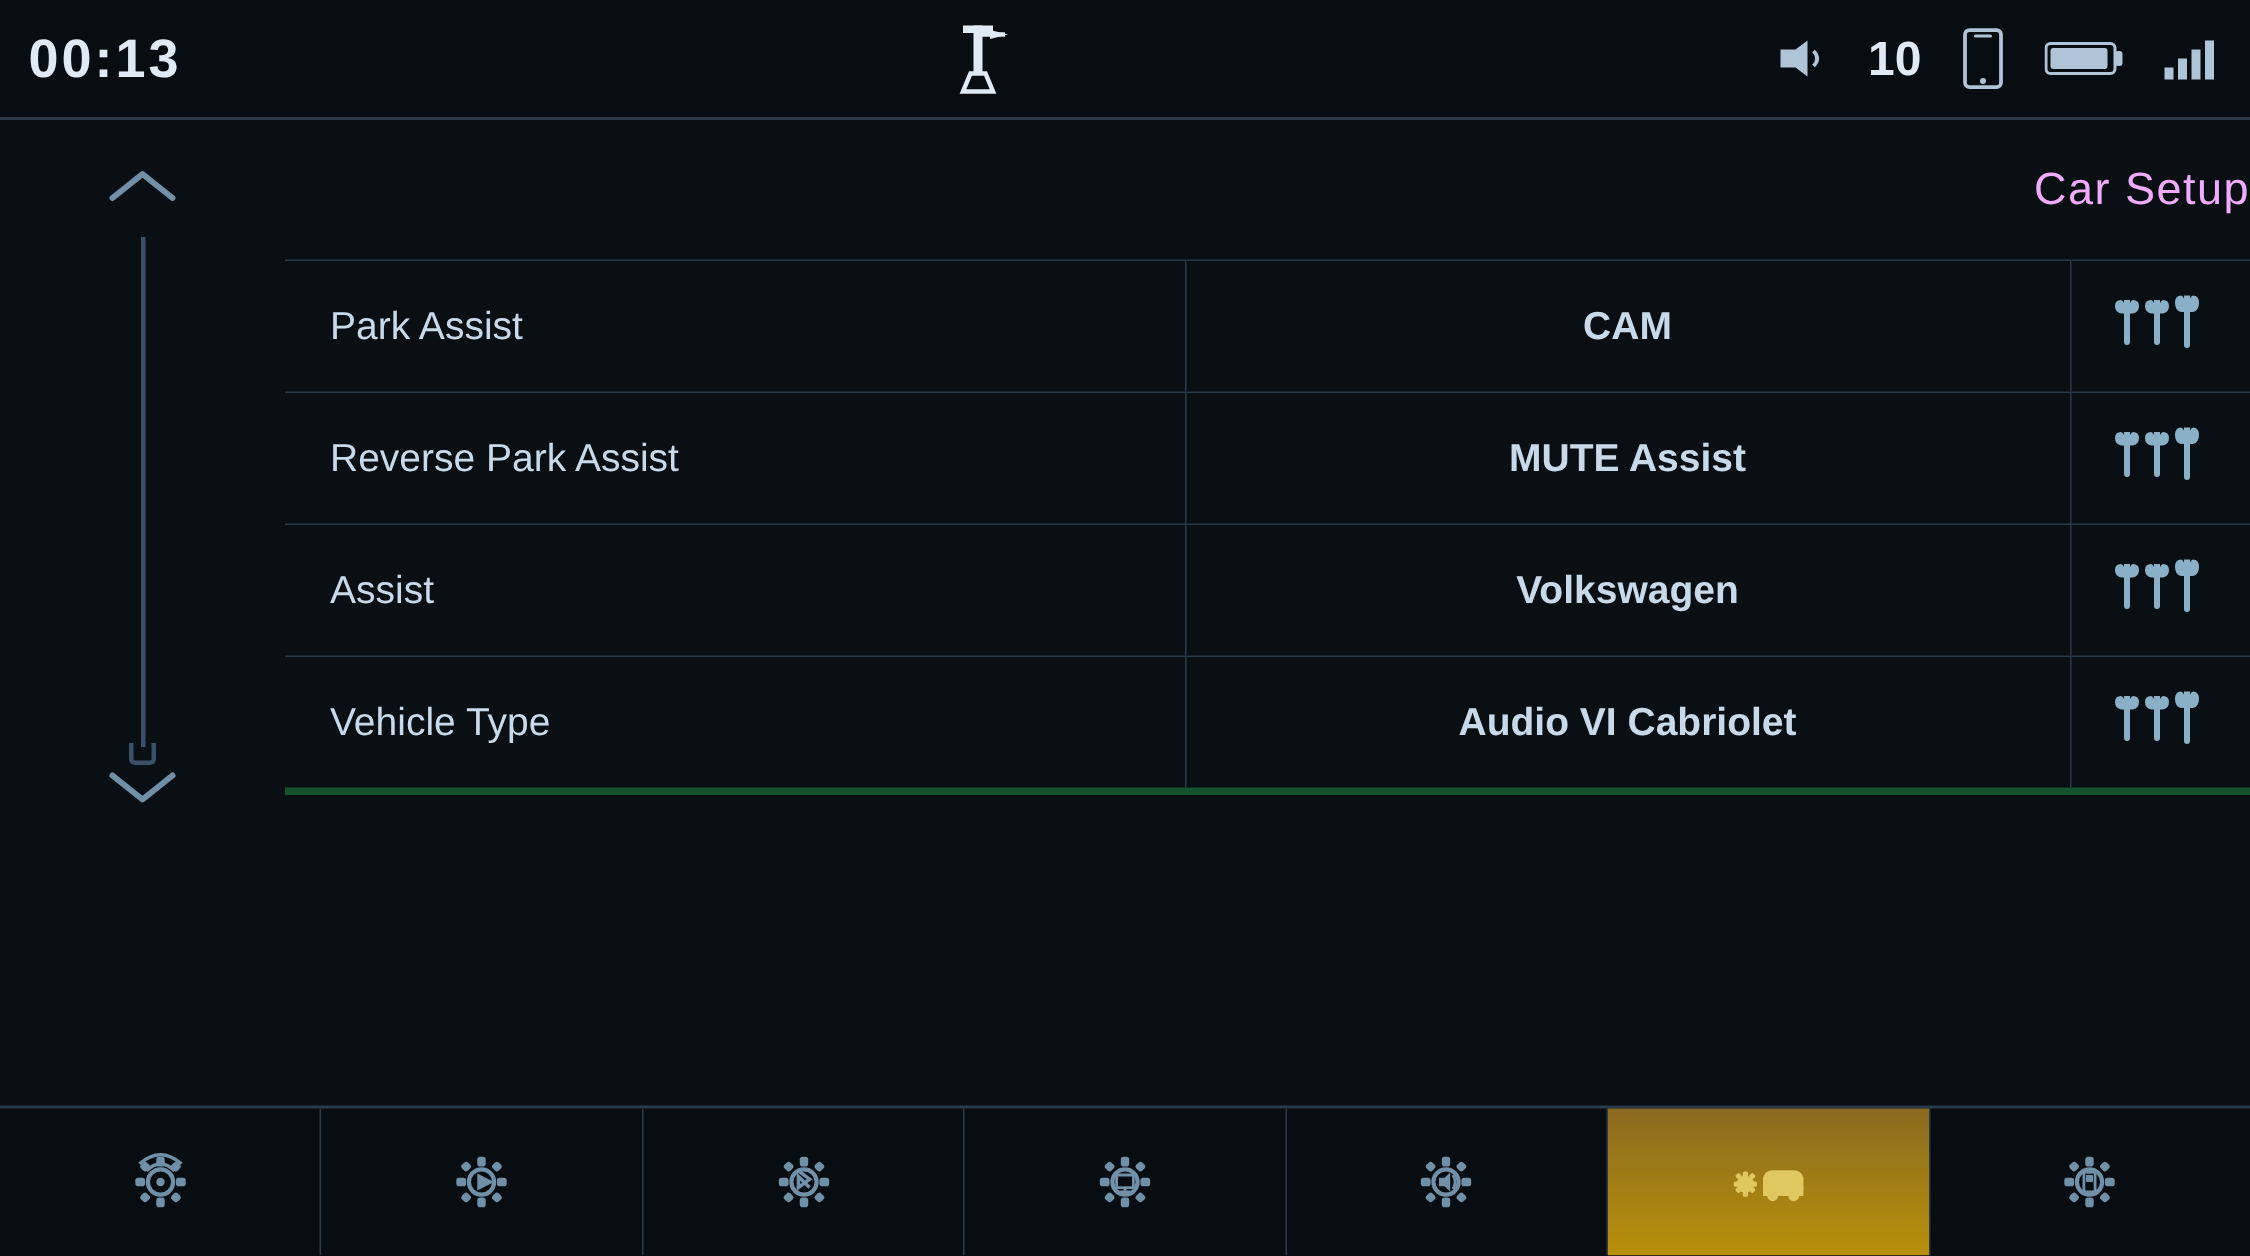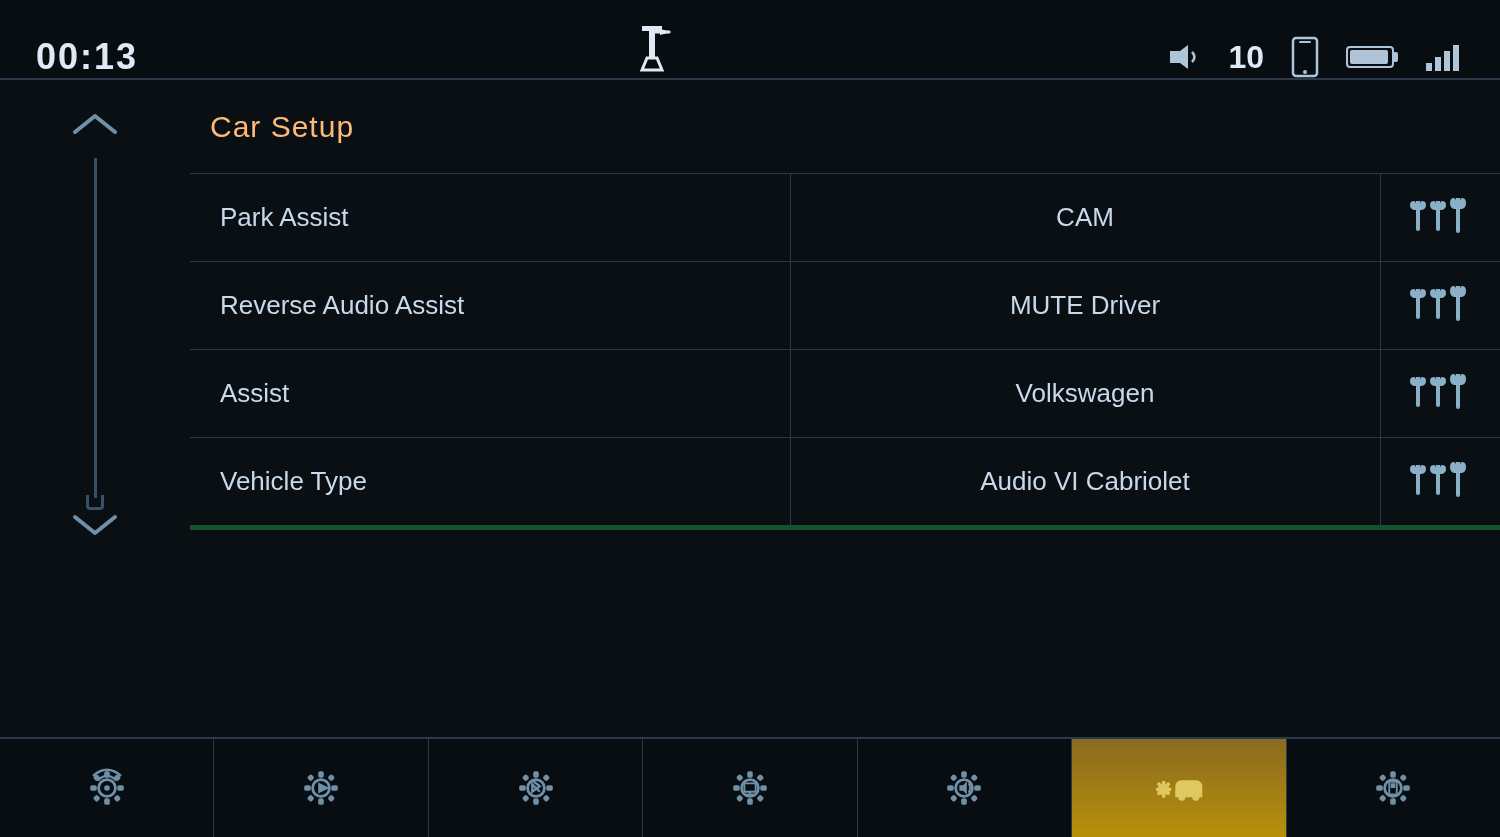--- a/index.html
+++ b/index.html
@@ -10,24 +10,24 @@
       background: #0a0f14;
       color: #d0dde8;
       font-family: 'Arial', sans-serif;
       overflow: hidden;
       position: relative;
     }
 
     
     .status-bar {
       display: flex;
-      align-items: flex-end;
+      align-items: center;
       justify-content: space-between;
       height: 80px;
-      padding: 0 36px;
+      padding: 0 19px;
       border-bottom: 2px solid #2a3a4a;
       background: #080d12;
     }
 
     .status-time {
       font-size: 36px;
       font-weight: bold;
       color: #e0eaf4;
       letter-spacing: 2px;
     }
@@ -102,24 +102,25 @@
 
     
     .table-area {
       flex: 1;
       padding: 30px 0 0 0;
     }
 
     .page-title {
       font-size: 30px;
       font-weight: 300;
-      color: #fdba74;
+      color: #f0abfc;
       padding-left: 20px;
       margin-bottom: 15px;
       letter-spacing: 1px;
+      text-align: right;
     }
 
     .settings-table {
       width: 100%;
       border-collapse: collapse;
       margin-top: 29px;
     }
 
     .settings-table tr {
       border-top: 1px solid #2a3a4a;
@@ -135,21 +136,21 @@
       padding: 28px 30px;
       font-size: 26px;
       font-weight: 300;
       color: #c8daea;
       border-right: 1px solid #2a3a4a;
     }
 
     .col-value {
       padding: 28px 40px;
       font-size: 26px;
-      font-weight: 400;
+      font-weight: 700;
       color: #c8daea;
       border-right: 1px solid #2a3a4a;
       text-align: center;
     }
 
     .col-action {
       width: 120px;
       padding: 20px 20px;
       text-align: center;
       cursor: pointer;
@@ -285,22 +286,22 @@
 
         <path d="M26,4 Q22,4 22,8 Q22,12 26,13 L28,13 L28,32 Q28,34 30,34 Q32,34 32,32 L32,13 L34,13 Q38,12 38,8 Q38,4 34,4 Q33,4 32,6 L28,6 Q27,4 26,4 Z" fill="#8ab0c8"></path>
         <rect x="28" y="4" width="4" height="4" fill="#8ab0c8"></rect>
 
         <path d="M46,1 Q42,1 42,6 Q42,11 46,12 L48,12 L48,34 Q48,36 50,36 Q52,36 52,34 L52,12 L54,12 Q58,11 58,6 Q58,1 54,1 Q53,1 52,3 L48,3 Q47,1 46,1 Z" fill="#8ab0c8"></path>
         <rect x="48" y="1" width="4" height="5" fill="#8ab0c8"></rect>
       </svg>
     </td>
           </tr>
           <tr>
-            <td class="col-label">Reverse Audio Assist</td>
-            <td class="col-value">MUTE Driver</td>
+            <td class="col-label">Reverse Park Assist</td>
+            <td class="col-value">MUTE Assist</td>
             <td class="col-action">
       <svg width="65" height="38" viewBox="0 0 65 38">
 
         <path d="M6,4 Q2,4 2,8 Q2,12 6,13 L8,13 L8,32 Q8,34 10,34 Q12,34 12,32 L12,13 L14,13 Q18,12 18,8 Q18,4 14,4 Q13,4 12,6 L8,6 Q7,4 6,4 Z" fill="#8ab0c8"></path>
         <rect x="8" y="4" width="4" height="4" fill="#8ab0c8"></rect>
 
         <path d="M26,4 Q22,4 22,8 Q22,12 26,13 L28,13 L28,32 Q28,34 30,34 Q32,34 32,32 L32,13 L34,13 Q38,12 38,8 Q38,4 34,4 Q33,4 32,6 L28,6 Q27,4 26,4 Z" fill="#8ab0c8"></path>
         <rect x="28" y="4" width="4" height="4" fill="#8ab0c8"></rect>
 
         <path d="M46,1 Q42,1 42,6 Q42,11 46,12 L48,12 L48,34 Q48,36 50,36 Q52,36 52,34 L52,12 L54,12 Q58,11 58,6 Q58,1 54,1 Q53,1 52,3 L48,3 Q47,1 46,1 Z" fill="#8ab0c8"></path>

